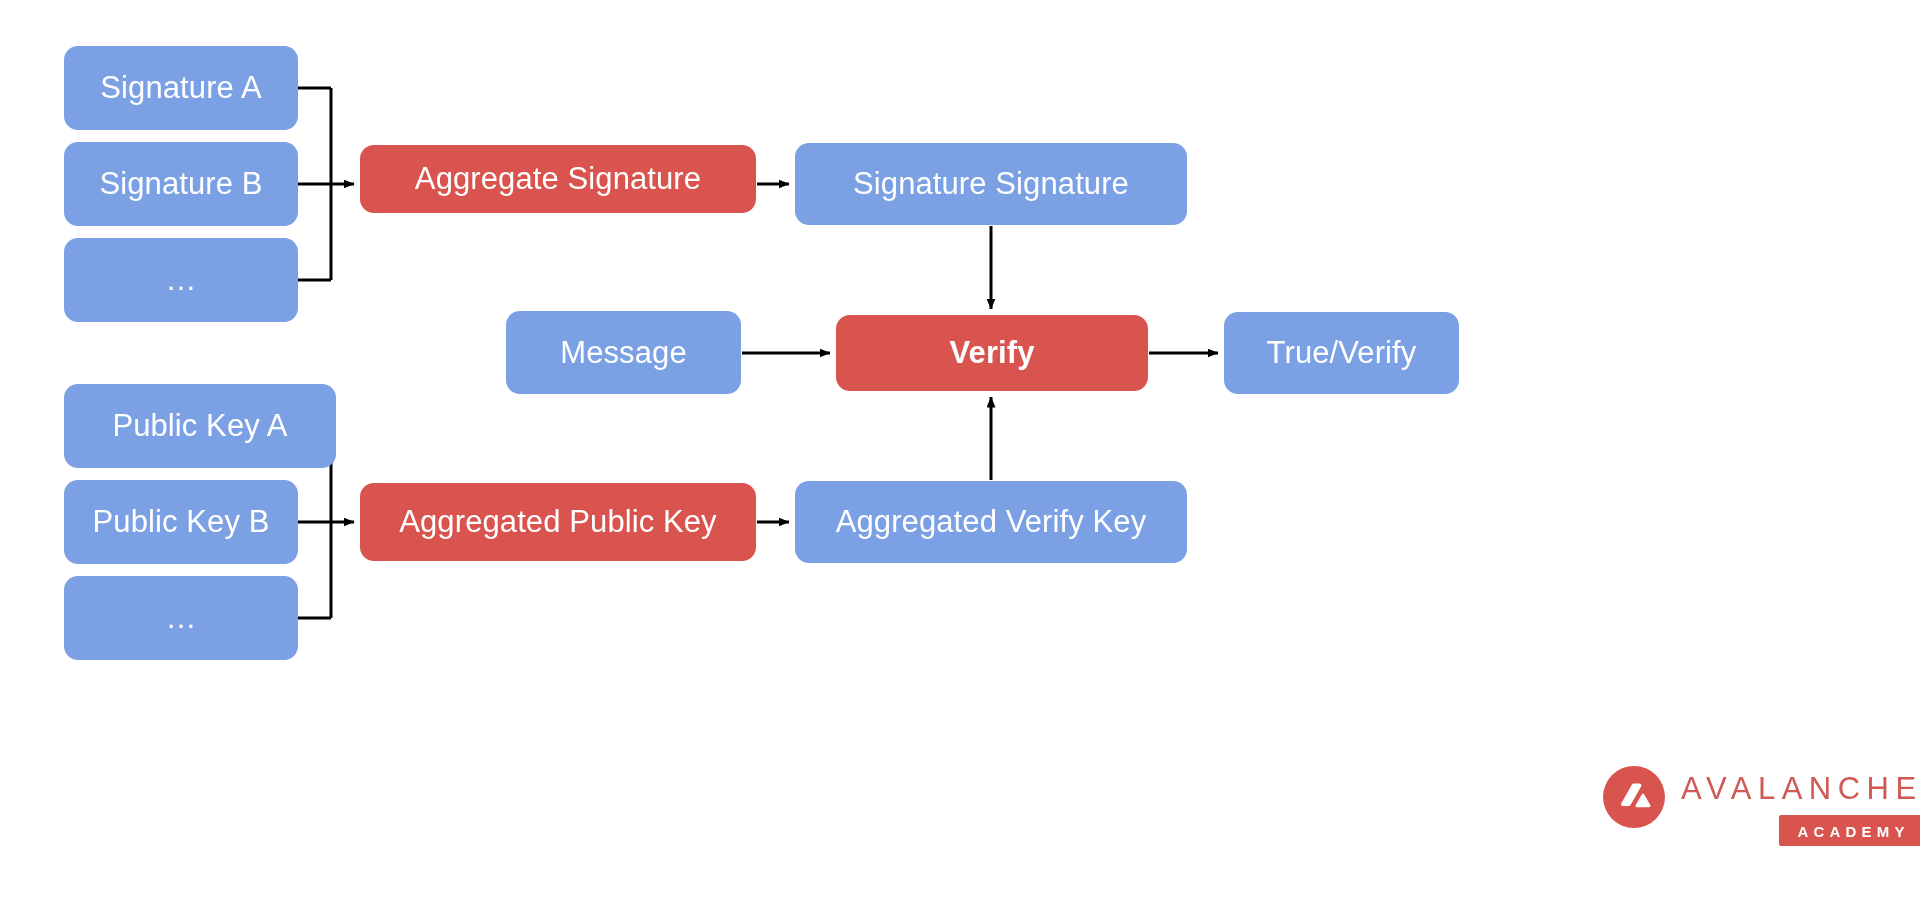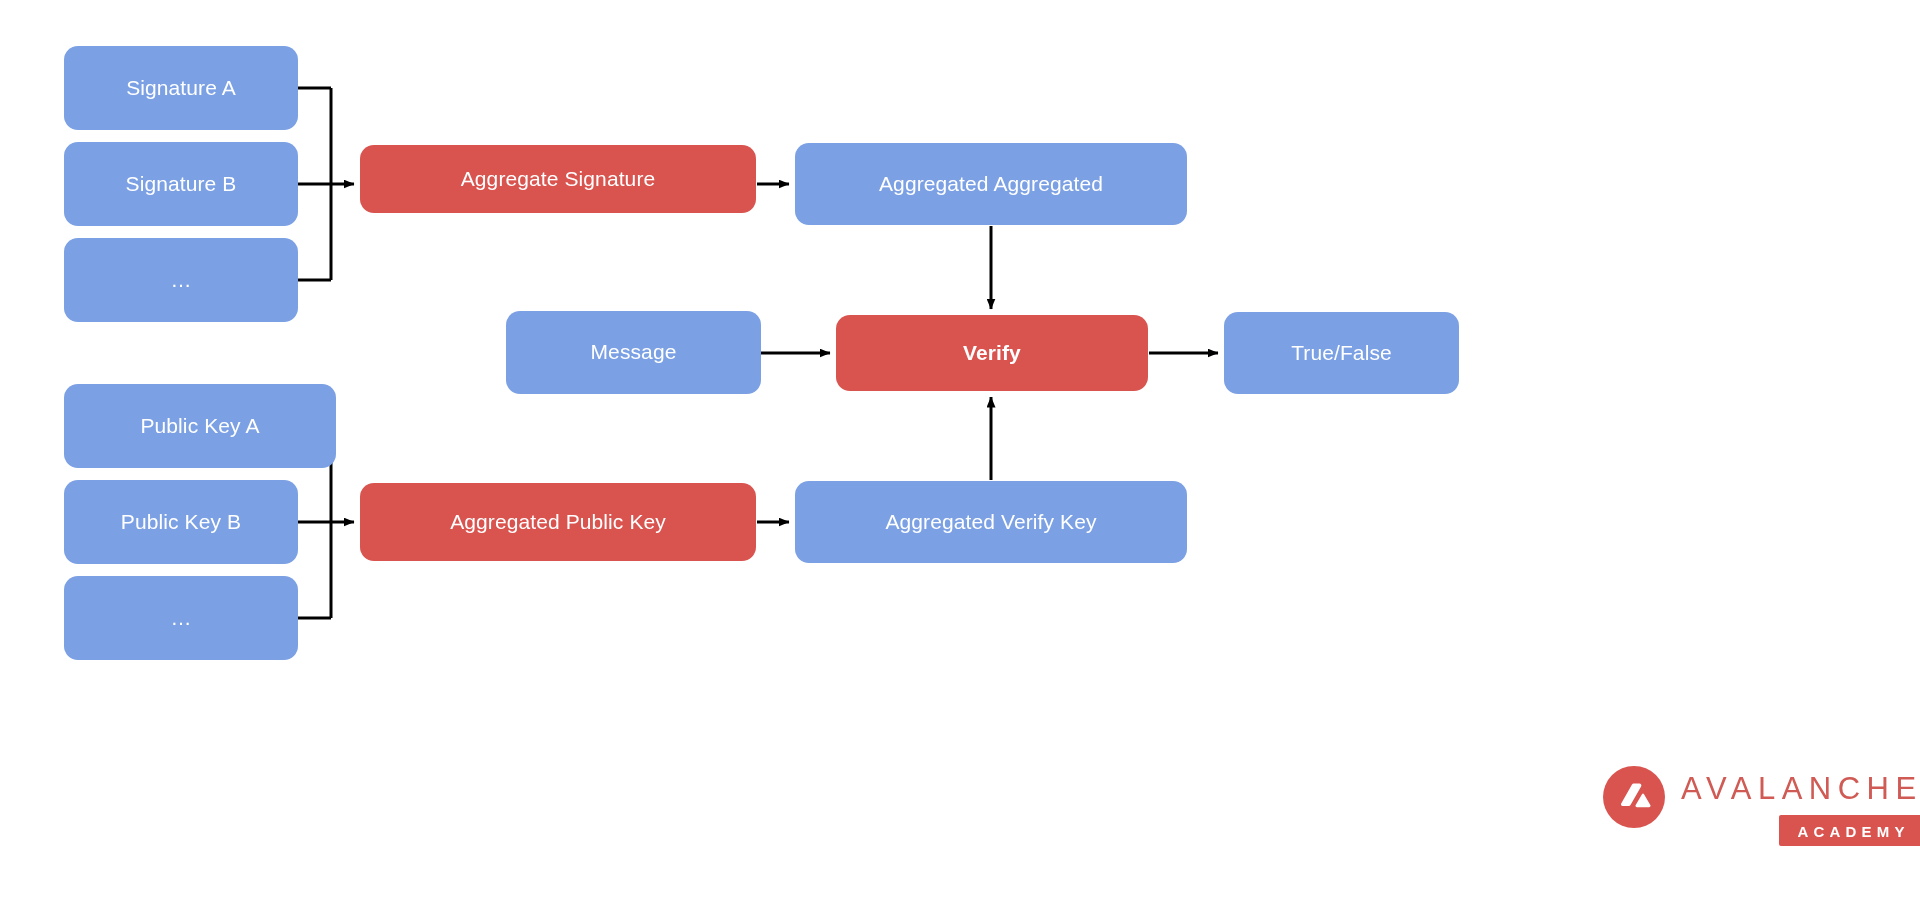--- a/index.html
+++ b/index.html
@@ -19,21 +19,21 @@
     overflow: hidden;
   }
   .node {
     position: absolute;
     box-sizing: border-box;
     border-radius: 14px;
     display: flex;
     align-items: center;
     justify-content: center;
     color: #ffffff;
-    font-size: 21px;
+    font-size: 31px;
     line-height: 1.15;
     letter-spacing: 0.1px;
     text-align: center;
     white-space: nowrap;
     user-select: none;
   }
   .node.blue  { background: #7ba0e4; }
   .node.red   { background: #d9534f; }
   .node.bold  { font-weight: bold; }
   .node .lbl  { pointer-events: none; }
@@ -145,33 +145,33 @@
 
   <div class="node blue" style="left:64px; top:238px; width:234px; height:84px;">
     <span class="lbl">…</span>
   </div>
 
   <div class="node red" style="left:360px; top:145px; width:396px; height:68px;">
     <span class="lbl">Aggregate Signature</span>
   </div>
 
   <div class="node blue" style="left:795px; top:143px; width:392px; height:82px;">
-    <span class="lbl">Aggregated Aggregated</span>
-  </div>
-
-  <div class="node blue" style="left:506px; top:311px; width:255px; height:83px;text-align:right;">
+    <span class="lbl">Signature Signature</span>
+  </div>
+
+  <div class="node blue" style="left:506px; top:311px; width:235px; height:83px;text-align:right;">
     <span class="lbl">Message</span>
   </div>
 
   <div class="node red bold" style="left:836px; top:315px; width:312px; height:76px;">
     <span class="lbl">Verify</span>
   </div>
 
   <div class="node blue" style="left:1224px; top:312px; width:235px; height:82px;">
-    <span class="lbl">True/False</span>
+    <span class="lbl">True/Verify</span>
   </div>
 
   <div class="node blue" style="left:64px; top:384px; width:272px; height:84px;">
     <span class="lbl">Public Key A</span>
   </div>
 
   <div class="node blue" style="left:64px; top:480px; width:234px; height:84px;">
     <span class="lbl">Public Key B</span>
   </div>
 

